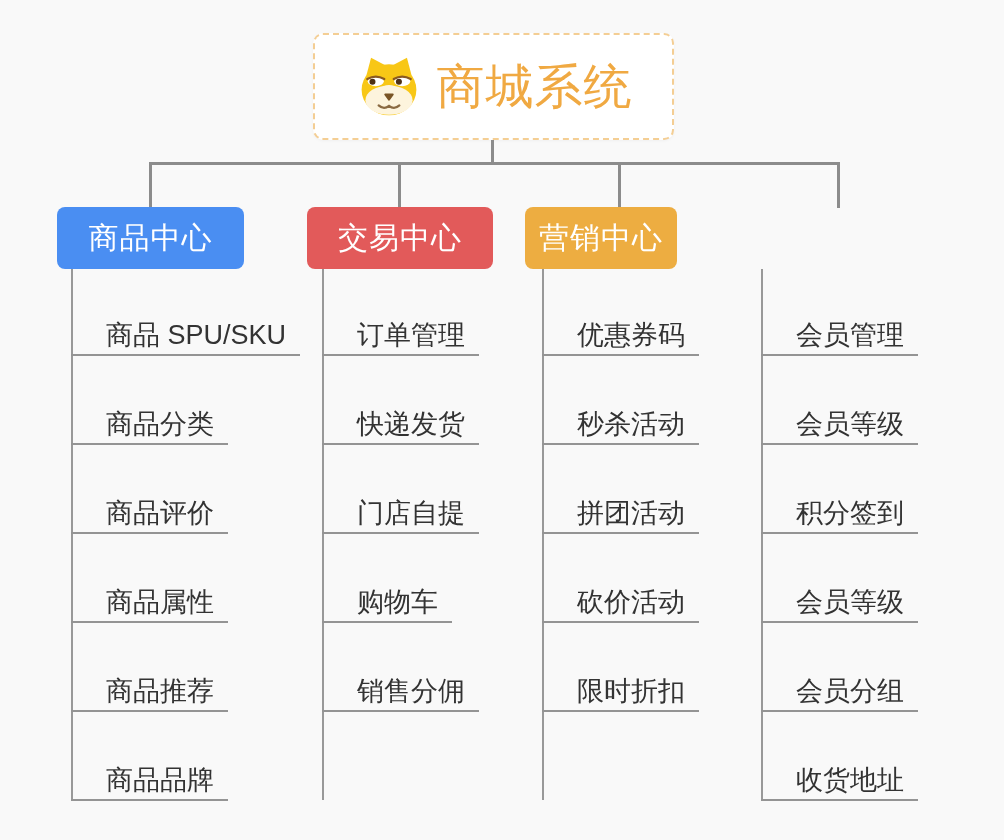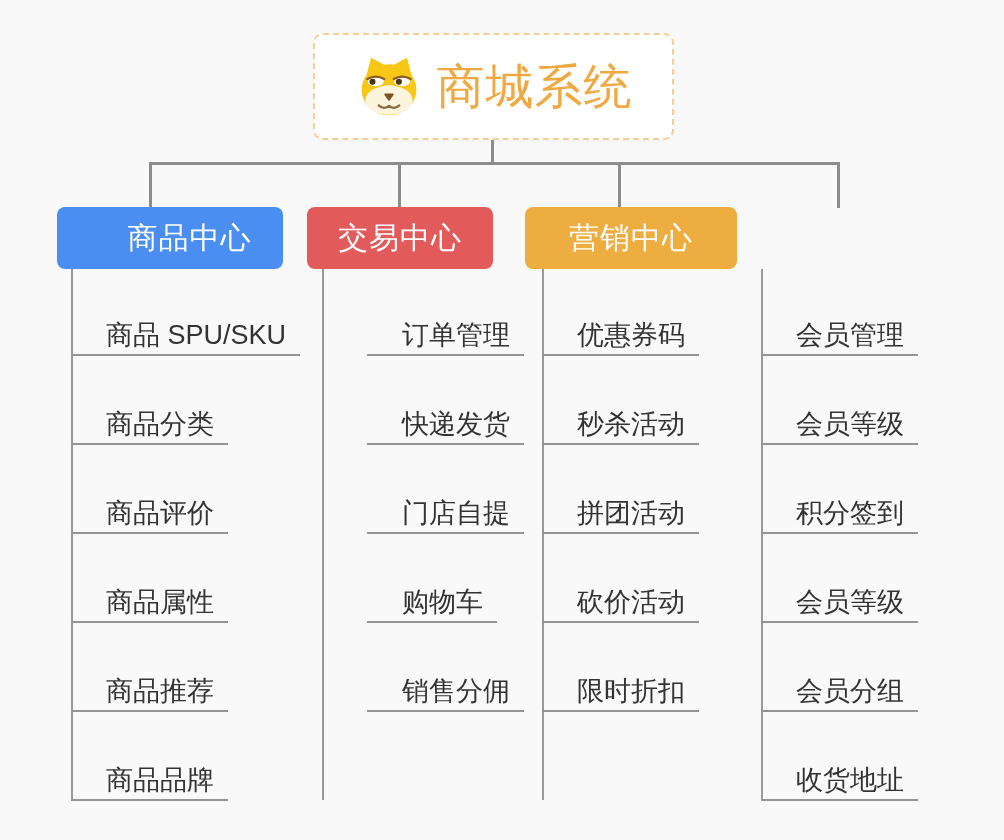--- a/index.html
+++ b/index.html
@@ -34,36 +34,36 @@
   .d1{left:149px;} .d2{left:398px;} .d3{left:618px;} .d4{left:837px;}
 
   
   .hdr{
     position:absolute;top:207px;height:62px;
     border-radius:8px;
     color:#ffffff;font-size:30px;letter-spacing:1px;
     display:flex;align-items:center;justify-content:center;
     white-space:nowrap;
   }
-  .h1{left:57px;width:187px;padding-left:39px;}
+  .h1{left:57px;width:187px;}
   .h2{left:307px;width:186px;}
-  .h3{left:525px;width:212px;}
+  .h3{left:525px;width:152px;}
   .h4{left:745px;width:188px;}
 
   
   .spine{position:absolute;top:269px;height:531px;width:2px;background:#999999;}
   .s1{left:71px;} .s2{left:322px;} .s3{left:542px;} .s4{left:761px;}
 
   
   .branch{
     position:absolute;top:269px;
     display:flex;flex-direction:column;align-items:flex-start;
     padding-top:52px;gap:54px;
   }
-  .b1{left:71px;} .b2{left:322px;margin-left:45px;} .b3{left:542px;} .b4{left:761px;}
+  .b1{left:71px;} .b2{left:322px;} .b3{left:542px;} .b4{left:761px;}
   .item{
     font-size:27px;line-height:29px;color:#333333;
     padding:0 14px 4px 35px;
     border-bottom:2px solid #949494;
     white-space:nowrap;
   }
 </style>
 </head>
 <body>
 

